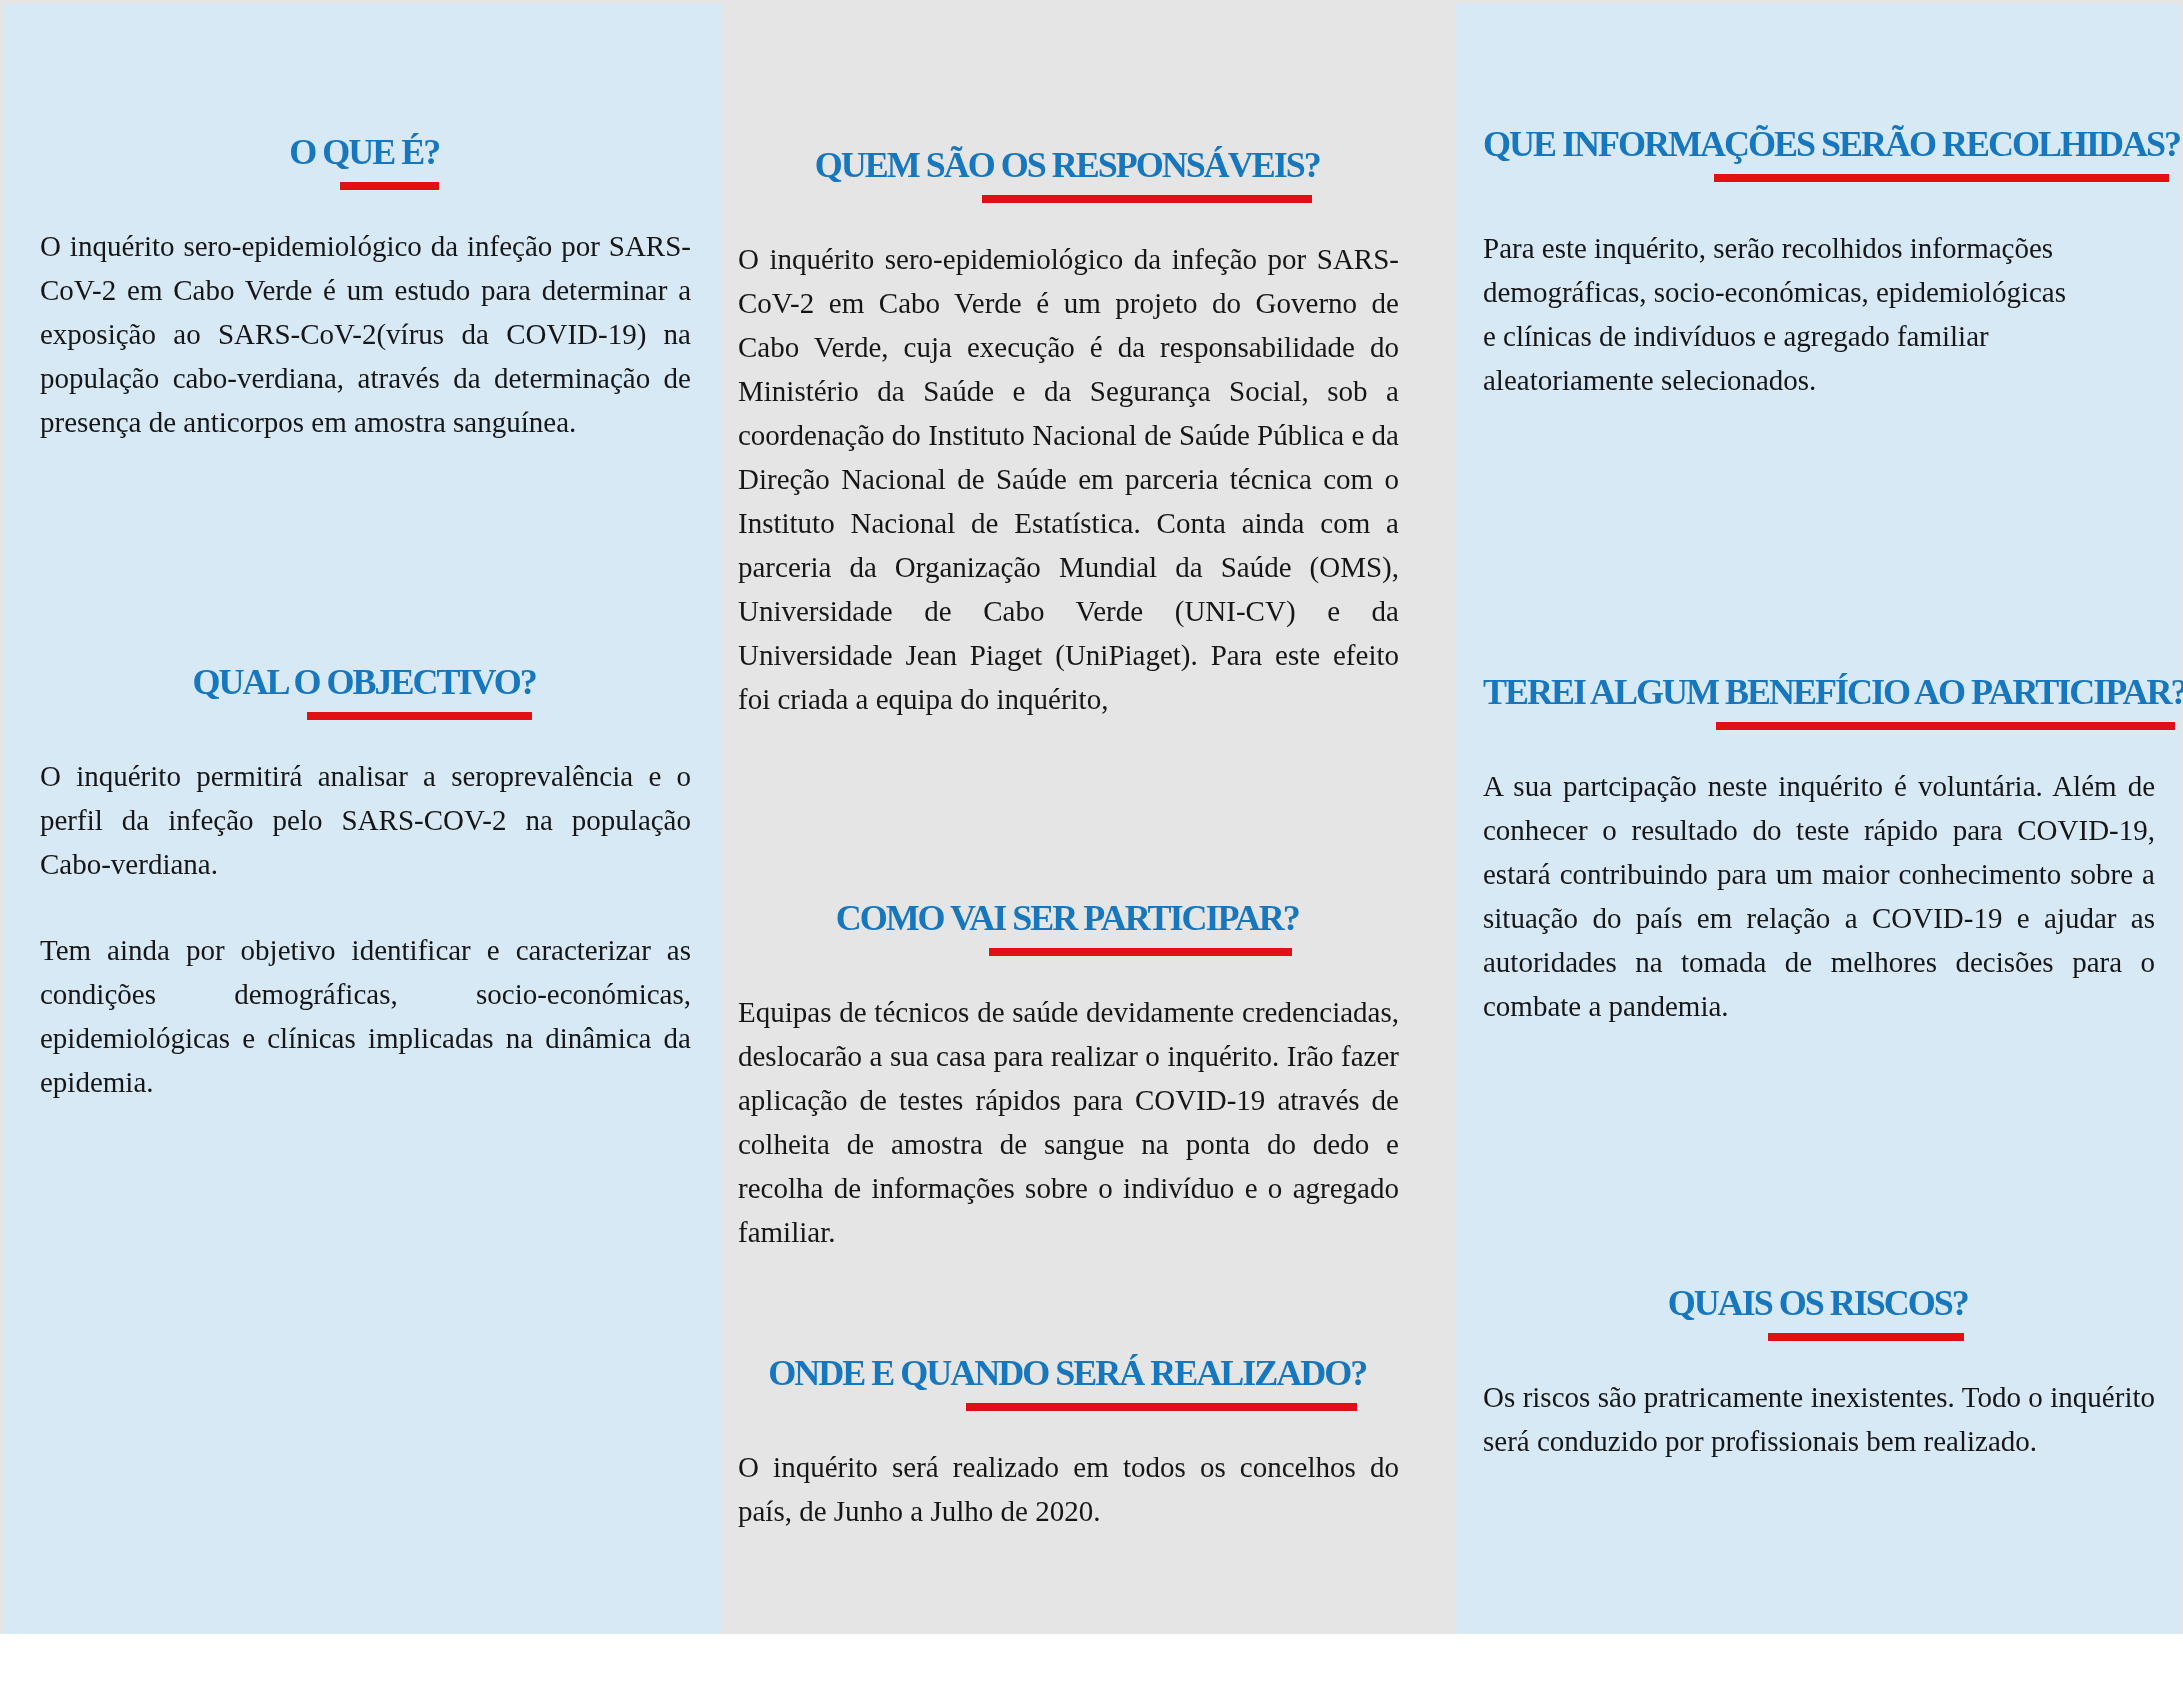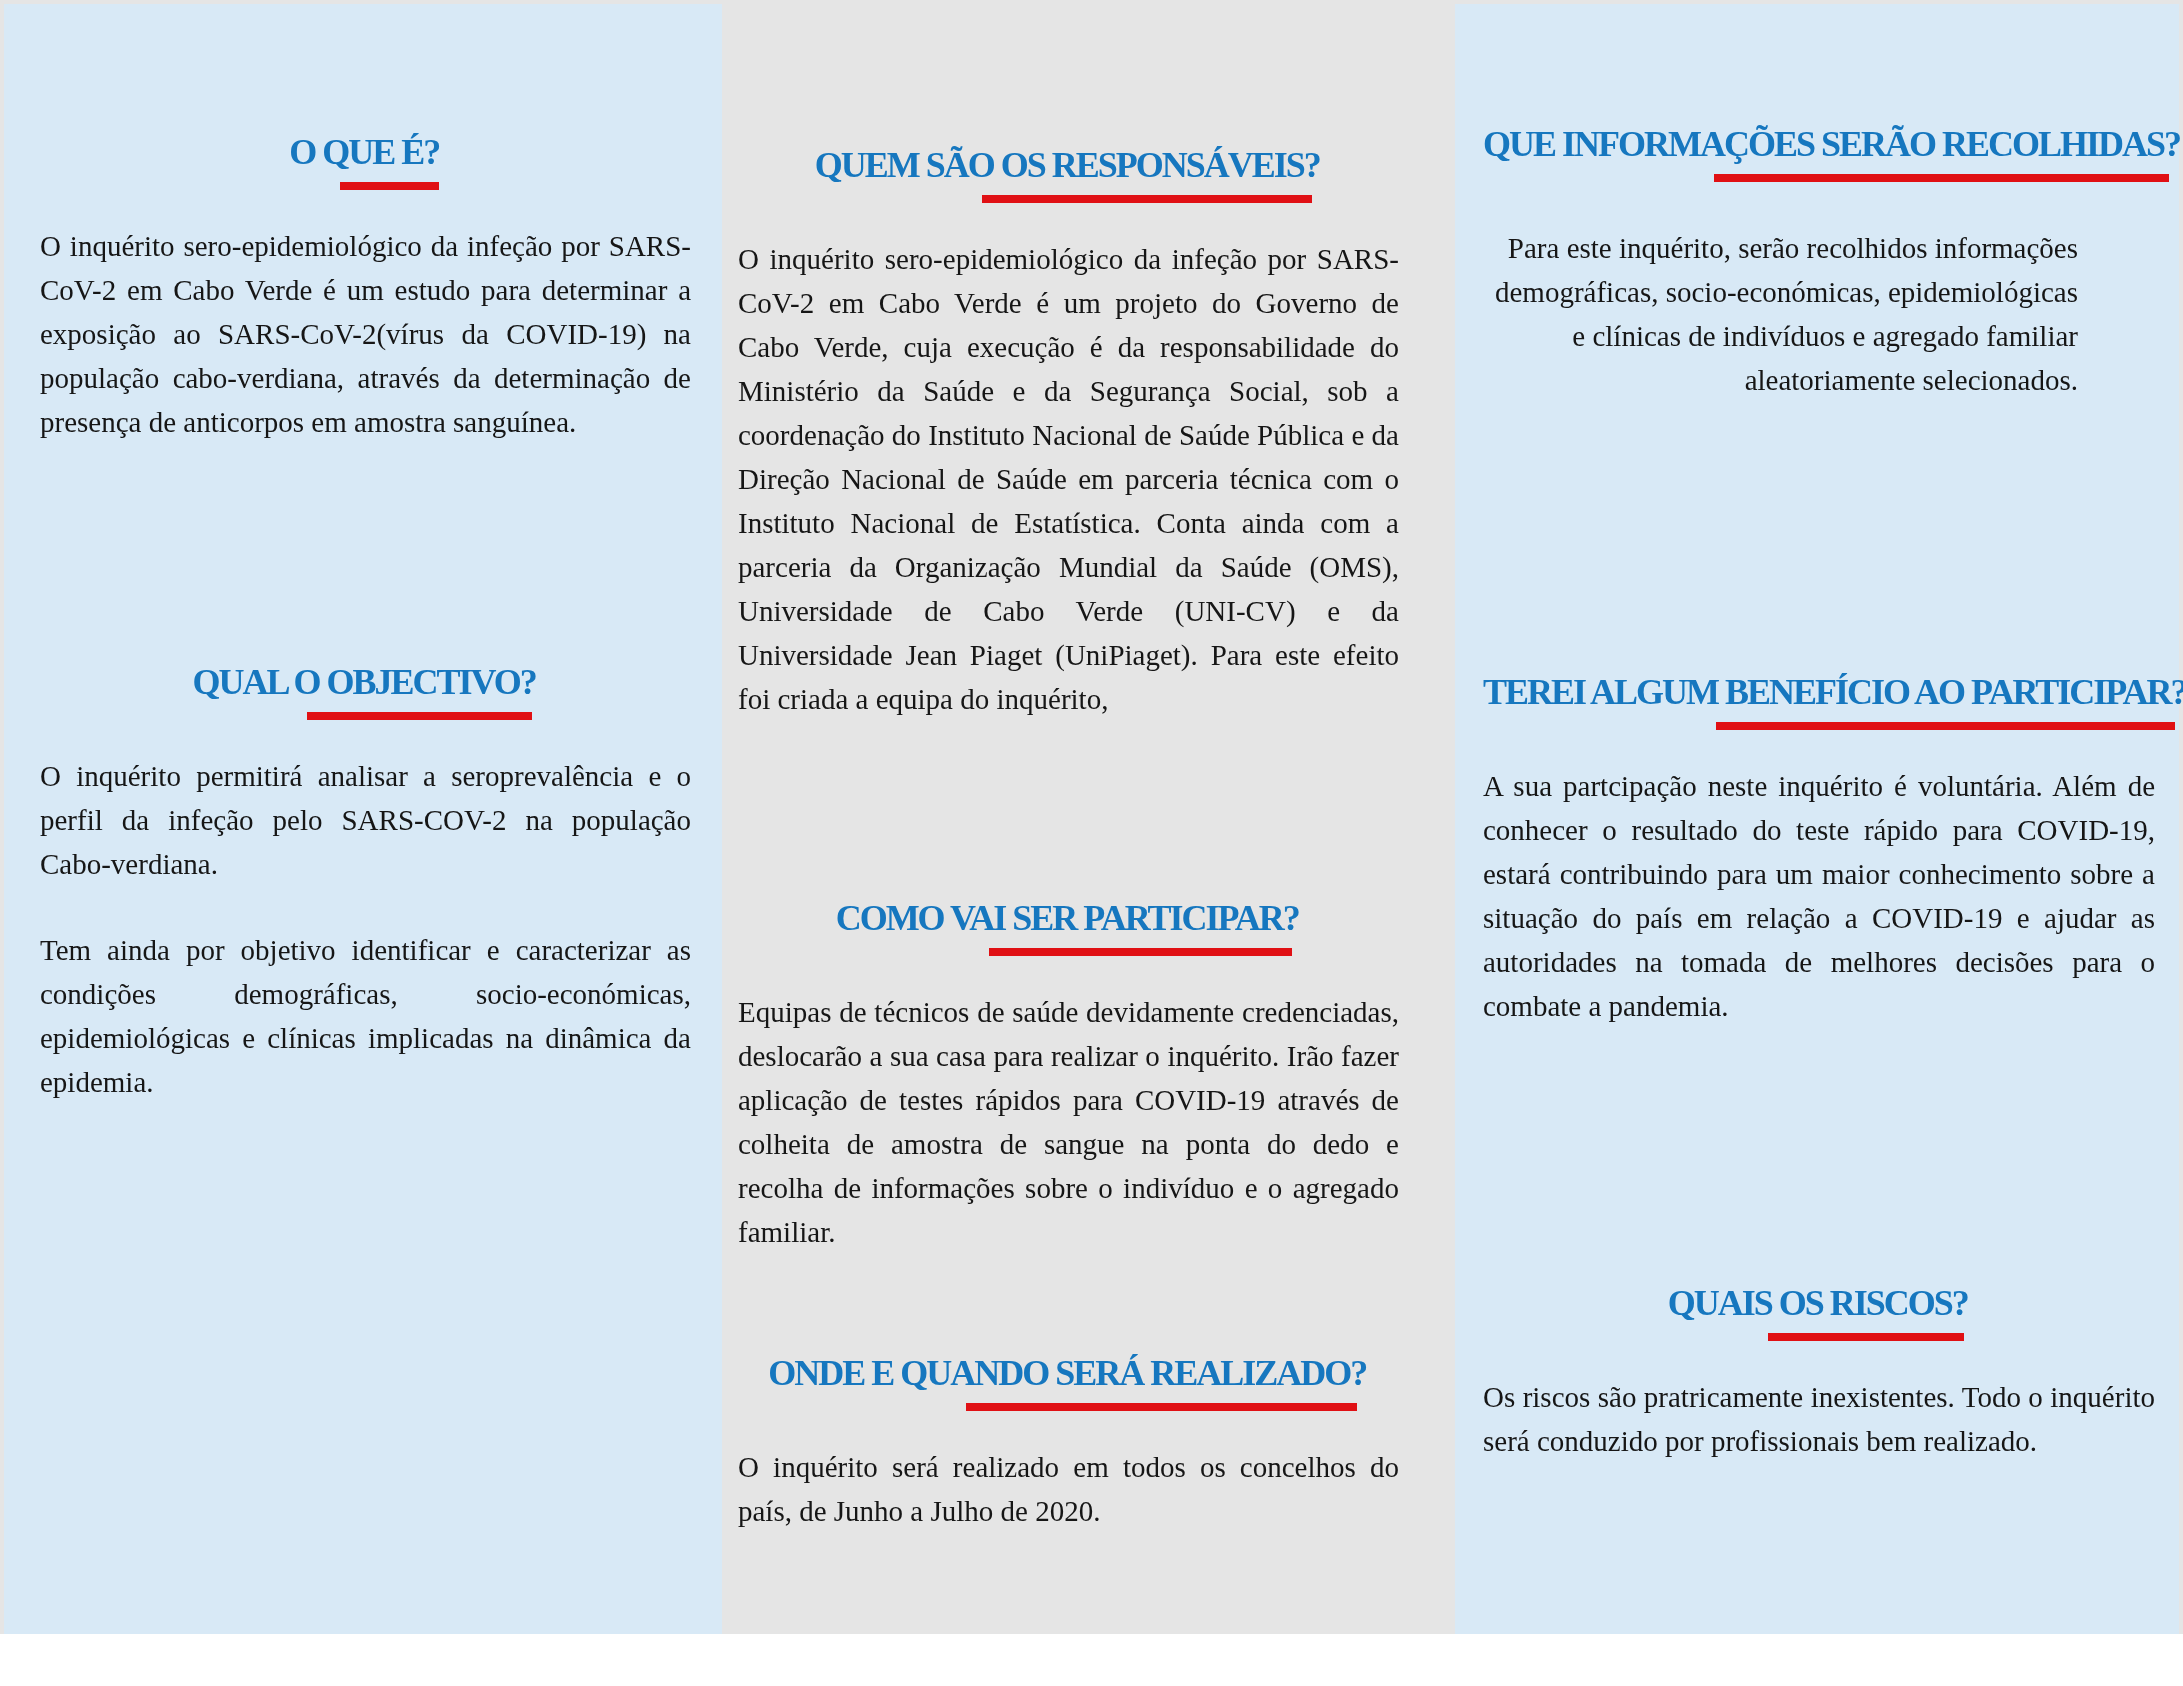--- a/index.html
+++ b/index.html
@@ -69,21 +69,21 @@
   }
   .section p {
     margin: 0 0 28px 0;
     font-size: 29px;
     line-height: 44px;
     color: #161616;
     text-align: justify;
   }
   #col-left .s1 p + p { margin-top: 42px; }
   #col-right .s0 p {
-    text-align: right;
+    text-align: left;
     max-width: 595px;
     margin-top: 44px;
   }
 </style>
 </head>
 <body>
 
 <div class="page">
   <div class="panel" id="panel-left"></div>
   <div class="panel" id="panel-right"></div>

